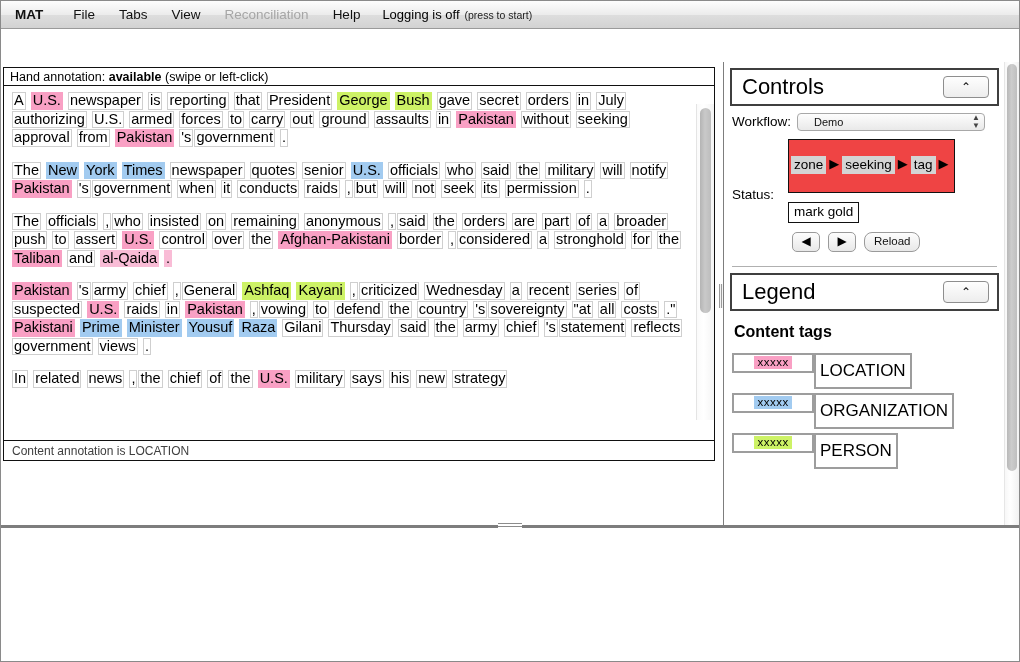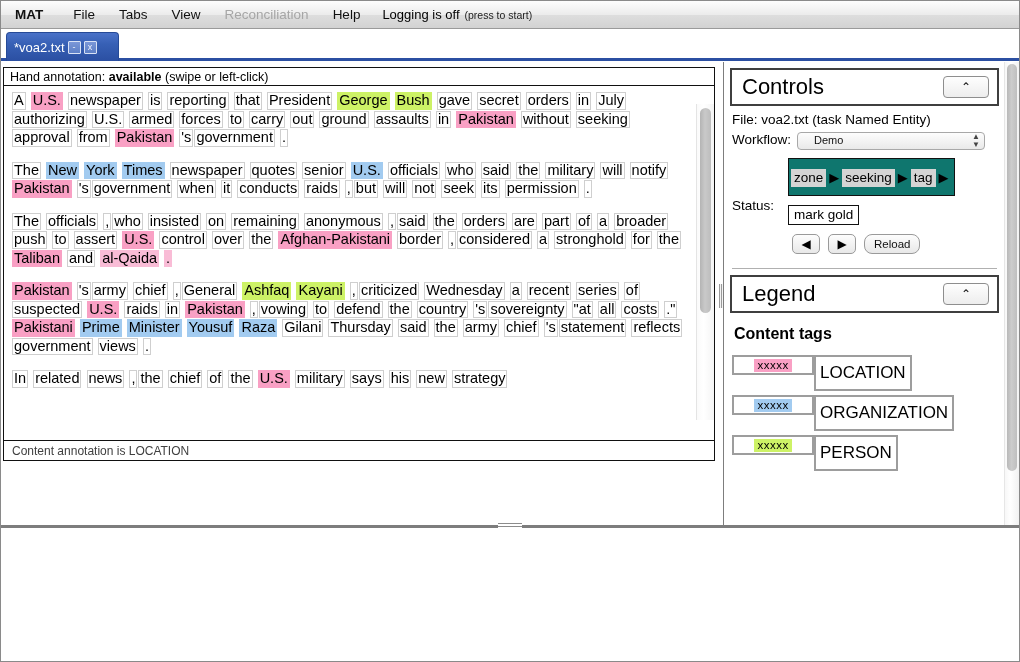--- a/index.html
+++ b/index.html
@@ -139,22 +139,22 @@
     border:1px solid #a8a8a8;border-radius:4px;
     display:flex;align-items:center;justify-content:space-between;
     padding:0 4px 0 16px;font-size:11px;color:#111;
   }
   .selarrows{font-size:8px;line-height:8px;text-align:center;color:#444;}
 
   .statusrow{display:flex;align-items:center;margin-top:8px;}
   .statuslabel{width:56px;font-size:13.5px;}
   .statusstack{flex:1;}
   .stepbar{
-    border:1px solid #111;background:#0f766e;display:inline-flex;align-items:flex-end;
-    padding:8px 2px;height:20px;
+    border:1px solid #111;background:#ef4444;display:inline-flex;align-items:flex-start;
+    padding:16px 2px;height:20px;
   }
   .step{background:#d4d4d4;padding:0 3px;font-size:13.5px;line-height:18px;}
   .arw{font-size:13px;padding:0 3px;color:#000;}
   .goldbox{
     display:inline-block;border:1px solid #111;background:#fff;
     padding:1px 5px;font-size:13.5px;margin-top:9px;
   }
   .btnrow{display:flex;align-items:center;gap:8px;margin-top:9px;padding-left:4px;}
   .navbtn{
     width:28px;height:20px;box-sizing:border-box;
@@ -201,27 +201,20 @@
     <div class="mi">Tabs</div>
     <div class="mi">View</div>
     <div class="mi dim">Reconciliation</div>
     <div class="mi">Help</div>
     <div class="logging">
       <span>Logging is off</span>
       <span class="small">(press to start)</span>
     </div>
   </div>
 
-  <div class="tabstrip">
-    <div class="tab">
-      <span class="tname">*voa2.txt</span>
-      <span class="tbtn">-</span>
-      <span class="tbtn">x</span>
-    </div>
-  </div>
 
   <div class="body">
 
     <div class="docpane">
 
       <div class="handline">
         <span>Hand annotation:</span>
         <b>available</b>
         <span>(swipe or left-click)</span>
       </div>
@@ -251,21 +244,20 @@
     <div class="rightpane">
       <div class="rpinner">
 
         <div class="panelhead">
           <div class="ptitle">Controls</div>
           <div class="chev">⌃</div>
         </div>
 
         <div class="ctlbody">
           <div class="filelines">
-            <div>File: voa2.txt (task Named Entity)</div>
           </div>
 
           <div class="wfrow">
             <span class="wflabel">Workflow:</span>
             <div class="selbox">
               <span>Demo</span>
               <span class="selarrows">▲<br>▼</span>
             </div>
           </div>
 

